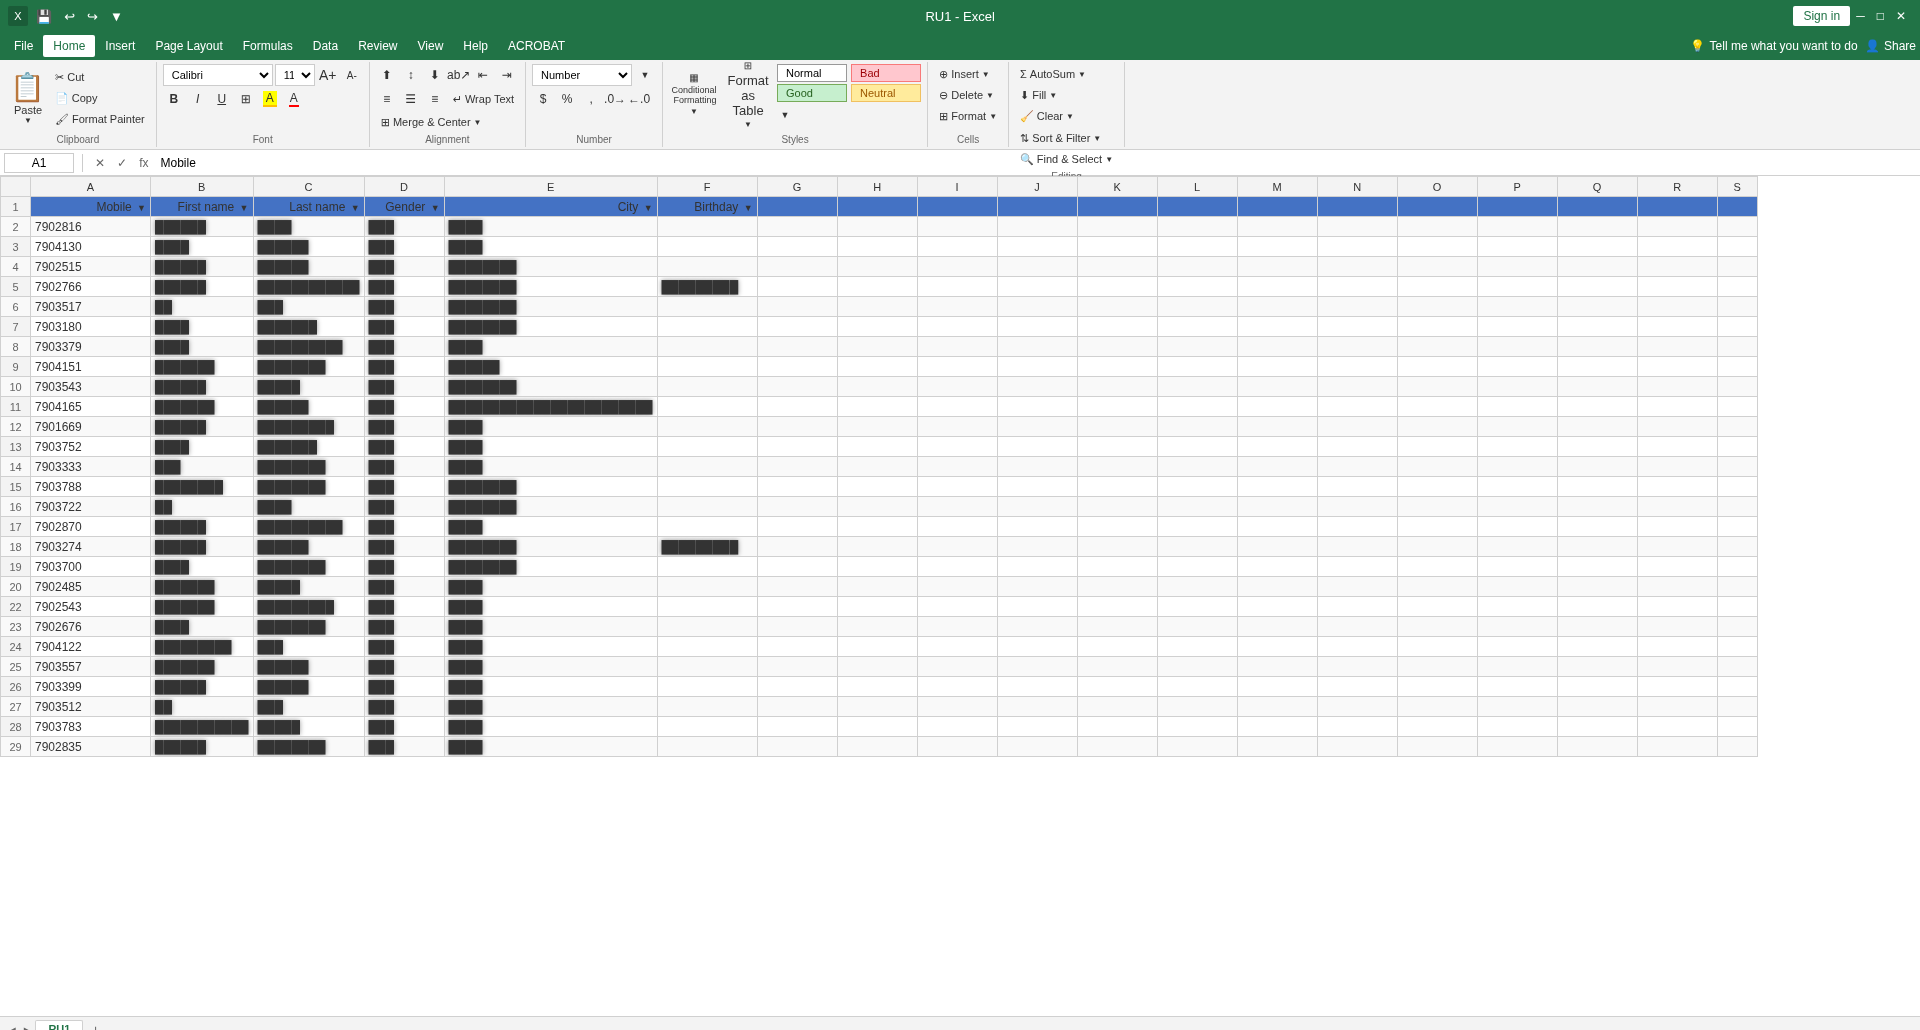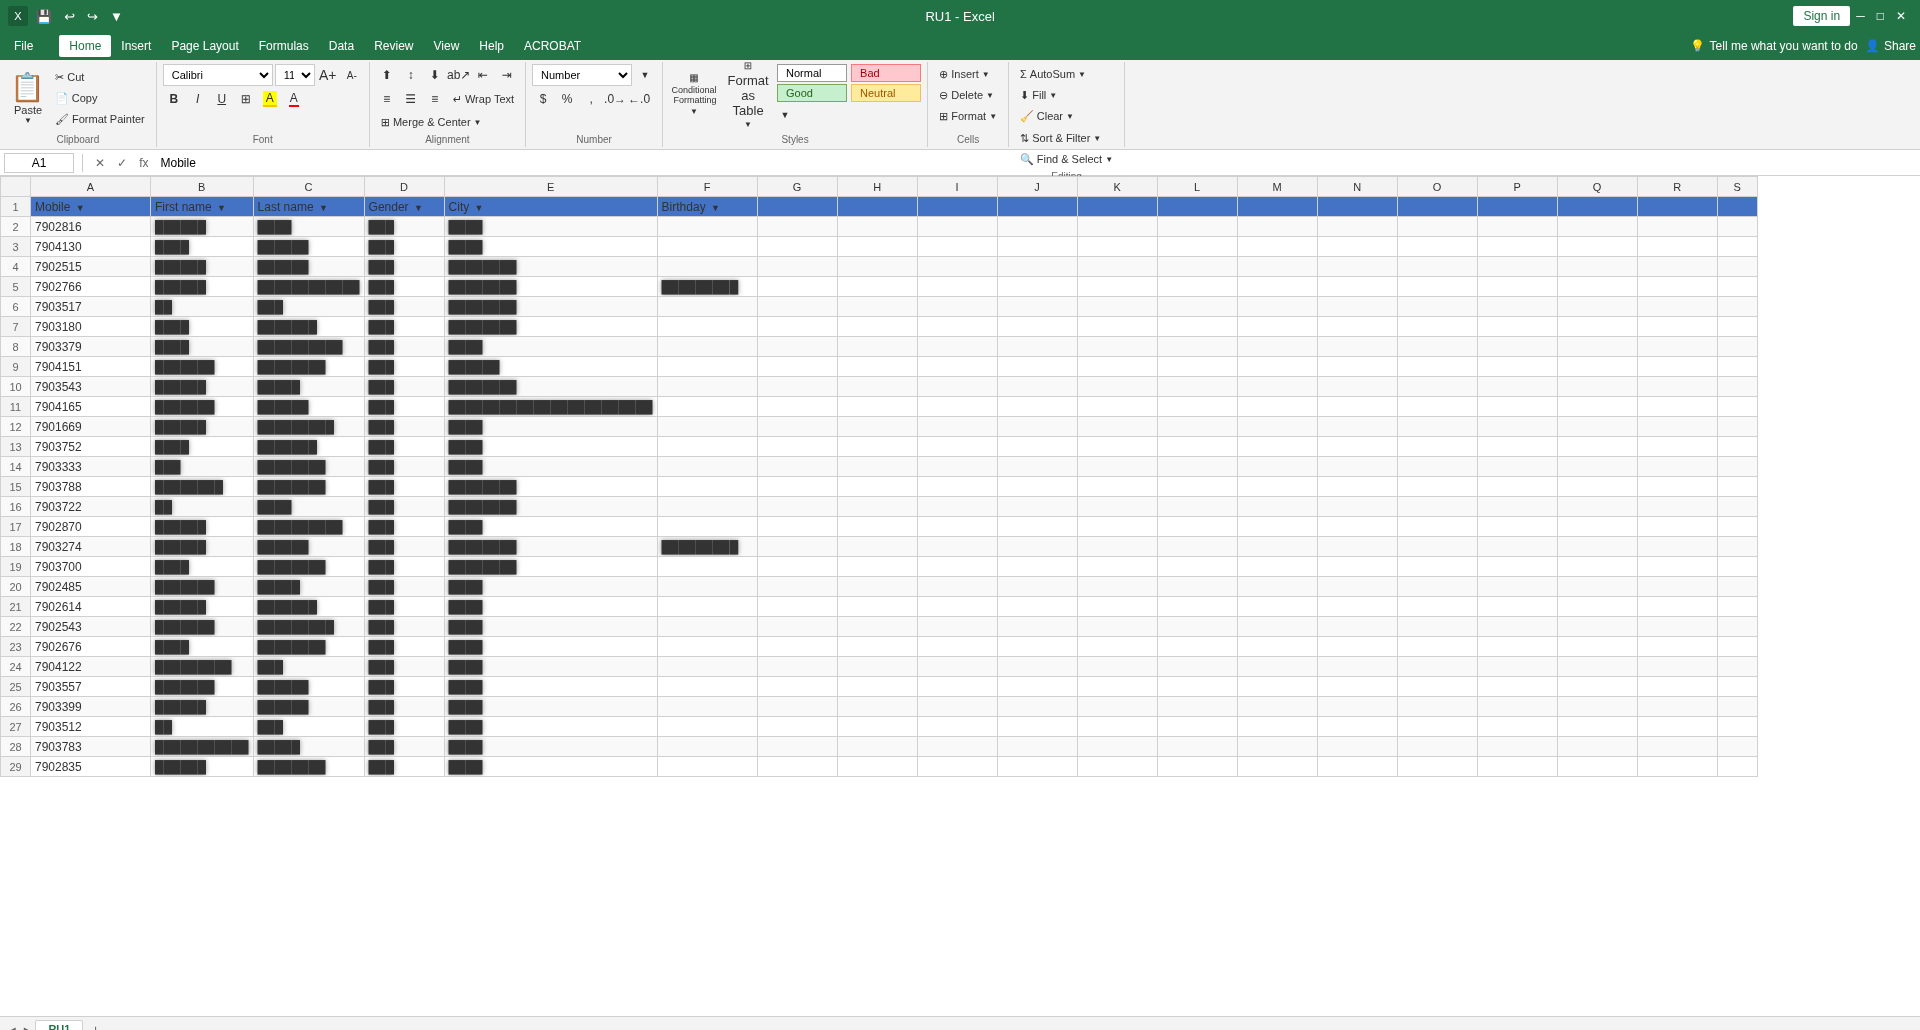--- a/index.html
+++ b/index.html
@@ -31,21 +31,21 @@
       padding: 0 4px;
     }
     .menu-item {
       color: white;
       padding: 4px 10px;
       cursor: pointer;
       font-size: 12px;
       border-radius: 2px;
       text-align: center;
     }
-    .menu-item:hover, .menu-item.active { background: #185c38; margin-left: 16px; }
+    .menu-item:hover, .menu-item.active { background: #185c38; }
     .menu-item.active { background: white; color: #217346; }
     .menu-bar-right { margin-left: auto; display: flex; align-items: center; gap: 8px; }
     .sign-in-btn {
       background: white;
       color: #217346;
       border: none;
       padding: 3px 10px;
       border-radius: 2px;
       cursor: pointer;
       font-size: 12px;
@@ -258,20 +258,21 @@
     
     table.grid td {
       height: 20px;
       color: #333;
     }
     
     .header-row td {
       background: #4472c4;
       color: white;
       font-weight: normal;
+      text-align: right;
     }
     .header-row td .dropdown-arrow {
       font-size: 9px;
       margin-left: 2px;
     }
     
     .data-row:nth-child(even) td { background: #f9f9f9; }
     .data-row td { color: #555; }
     
     .blurred { color: transparent; text-shadow: 0 0 5px rgba(0,0,0,0.4); user-select: none; }
@@ -1051,42 +1052,20 @@
             <td></td>
             <td></td>
             <td></td>
             <td></td>
             <td></td>
             <td></td>
             <td></td>
             <td></td>
           </tr>
           <tr class="data-row">
-            <td class="row-num">21</td>
-            <td>7902614</td>
-            <td class="blurred">██████</td>
-            <td class="blurred">███████</td>
-            <td class="blurred">███</td>
-            <td class="blurred">████</td>
-            <td></td>
-            <td></td>
-            <td></td>
-            <td></td>
-            <td></td>
-            <td></td>
-            <td></td>
-            <td></td>
-            <td></td>
-            <td></td>
-            <td></td>
-            <td></td>
-            <td></td>
-            <td></td>
-          </tr>
-          <tr class="data-row">
             <td class="row-num">22</td>
             <td>7902543</td>
             <td class="blurred">███████</td>
             <td class="blurred">█████████</td>
             <td class="blurred">███</td>
             <td class="blurred">████</td>
             <td></td>
             <td></td>
             <td></td>
             <td></td>

